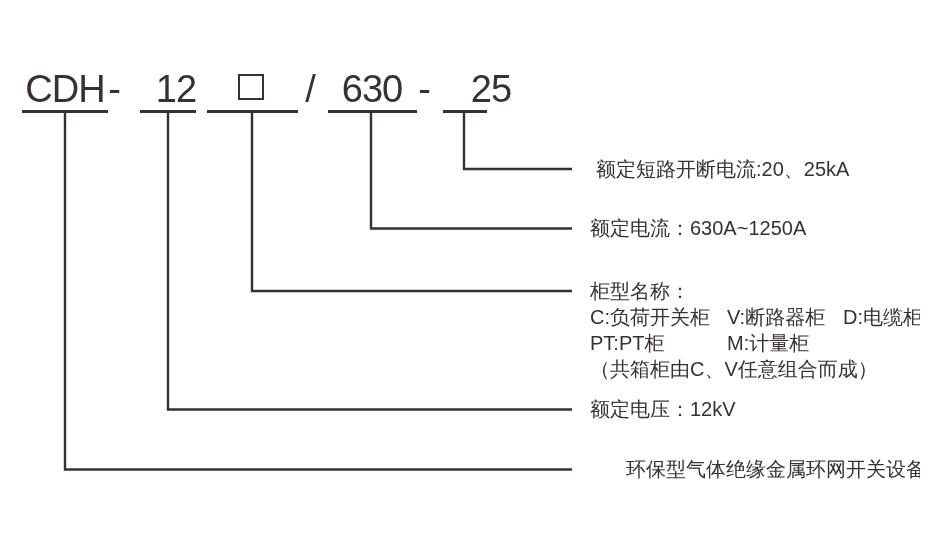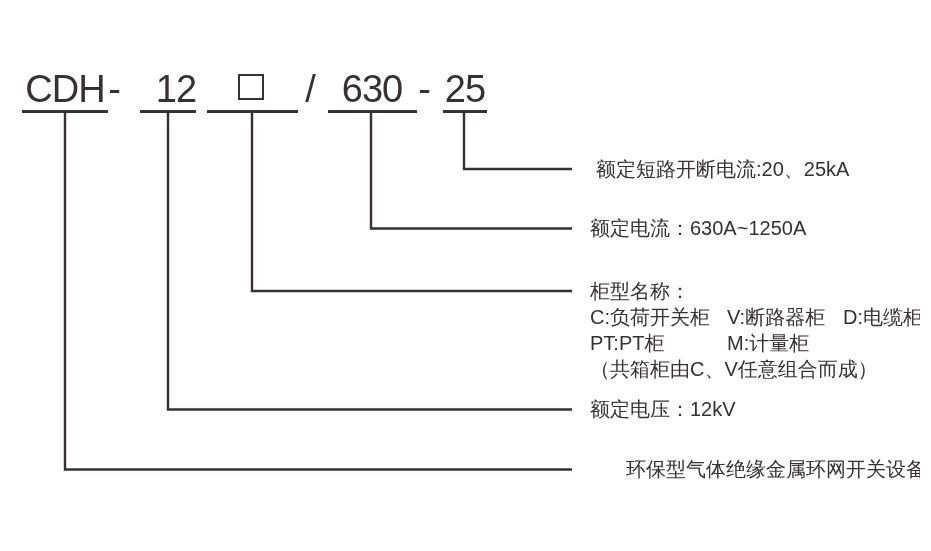--- a/index.html
+++ b/index.html
@@ -12,21 +12,21 @@
     position:absolute;top:70px;font-size:38px;line-height:38px;
     font-weight:500;letter-spacing:-1px;white-space:nowrap;
     transform:translateX(-50%);color:#37312f;
   }
   .seg.c-series{left:65px;}
   .seg.c-dash1{left:114px;}
   .seg.c-voltage{left:168px;margin-left:8px;}
   .seg.c-slash{left:310px;}
   .seg.c-current{left:372px;}
   .seg.c-dash2{left:424px;}
-  .seg.c-breaking{left:465px;}
+  .seg.c-breaking{left:491px;}
   .placeholder-box{
     position:absolute;left:238px;top:74px;width:26px;height:26px;
     border:2.5px solid #37312f;background:#fff;box-sizing:border-box;
   }
   
   .uline{position:absolute;top:110px;height:3px;background:#37312f;}
   .u1{left:22px;width:86px;}
   .u2{left:140px;width:56px;}
   .u3{left:207px;width:91px;}
   .u4{left:328px;width:89px;}

